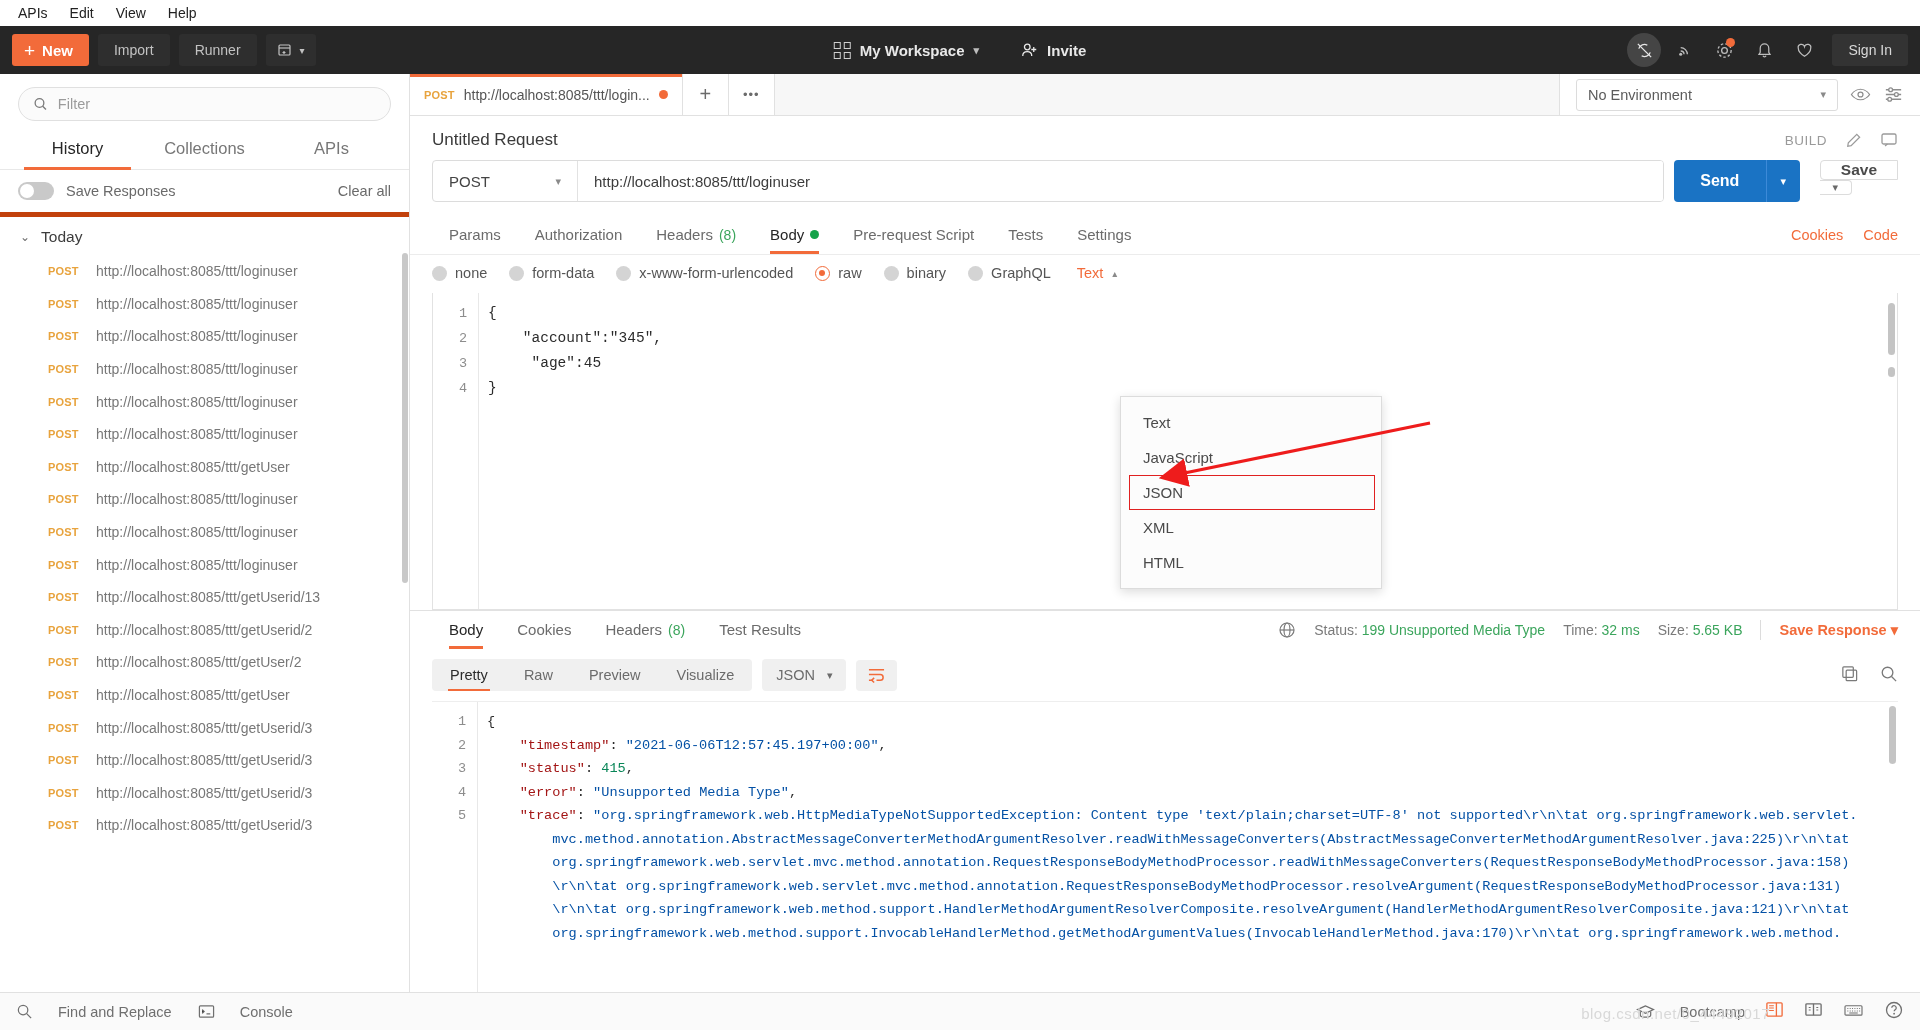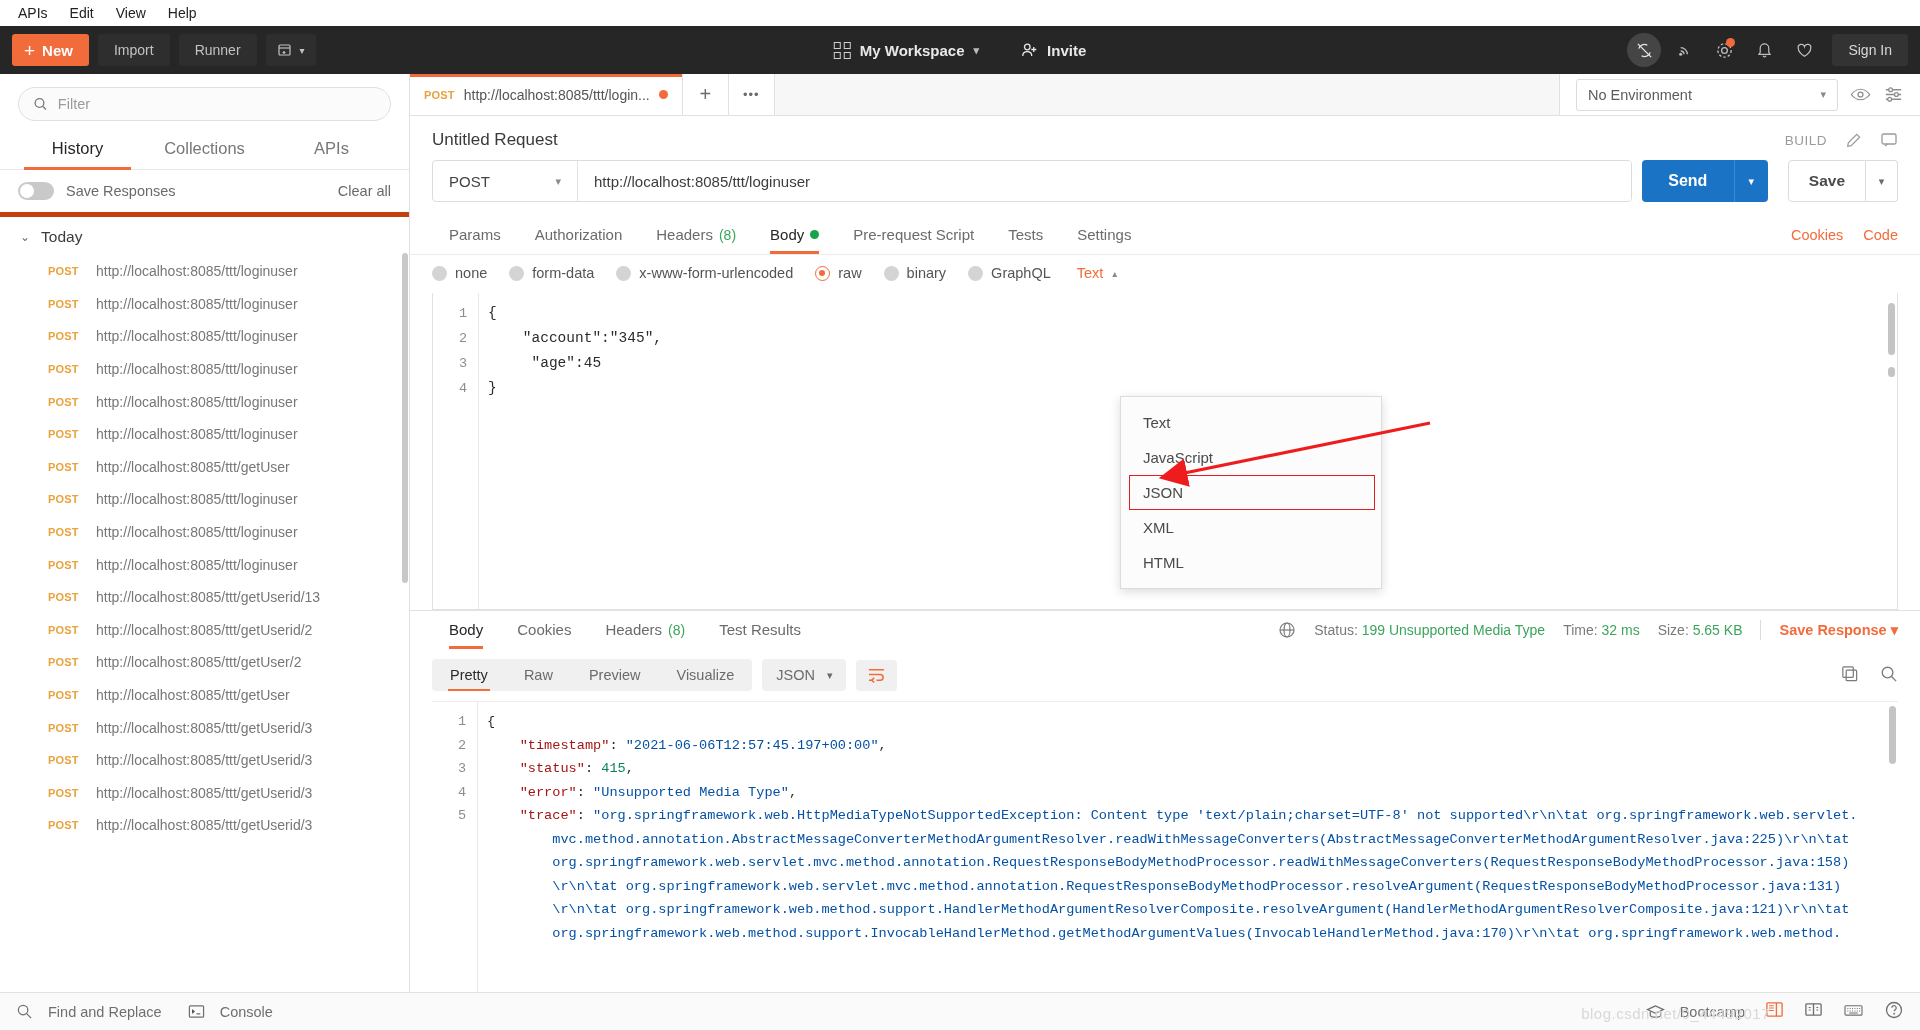--- a/index.html
+++ b/index.html
@@ -213,21 +213,21 @@
   }
   .send-group { display: flex; }
   .btn-send {
     background: #1a73c4; color: #fff; font-size: 16px; font-weight: 700; border: none;
     width: 92px; border-radius: 4px 0 0 4px; cursor: pointer;
   }
   .btn-send-caret {
     background: #1a73c4; color: #fff; width: 34px; border: none; border-left: 1px solid #3d8ad8;
     border-radius: 0 4px 4px 0; cursor: pointer; font-size: 11px;
   }
-  .save-group { display: flex; margin-left: 10px; }
+  .save-group { display: flex; margin-left: 10px; flex-direction: column; }
   .btn-save {
     background: #fff; border: 1px solid #dcdcdc; color: #4a4a4a; font-size: 15.5px;
     font-weight: 600; padding: 0 20px; border-radius: 4px 0 0 4px; cursor: pointer;
   }
   .btn-save-caret {
     background: #fff; border: 1px solid #dcdcdc; border-left: none; width: 32px;
     border-radius: 0 4px 4px 0; color: #6a6a6a; font-size: 11px; cursor: pointer;
   }
 
   
@@ -355,21 +355,21 @@
   .p { color: #2b2b2b; }
   .resp-scroll {
     position: absolute; right: 2px; top: 4px; width: 7px; height: 58px; background: #c4c4c4; border-radius: 4px;
   }
 
   
   .statusbar {
     height: 38px; flex: 0 0 38px; border-top: 1px solid #e1e1e1; background: #fafafa;
     display: flex; align-items: center; padding: 0 16px; gap: 26px;
   }
-  .sb-item { display: flex; align-items: center; gap: 15px; font-size: 14.5px; color: #6f6f6f; cursor: pointer; }
+  .sb-item { display: flex; align-items: center; gap: 25px; font-size: 14.5px; color: #6f6f6f; cursor: pointer; }
   .sb-right { margin-left: auto; display: flex; align-items: center; gap: 20px; color: #7a7a7a; }
   .wm {
     position: absolute; right: 150px; bottom: 8px; font-size: 15px; color: #d8d8d8;
     pointer-events: none; letter-spacing: .5px;
   }
 
   
   .arrow-svg { position: absolute; left: 1130px; top: 415px; z-index: 70; pointer-events: none; }
 </style>
 </head>

